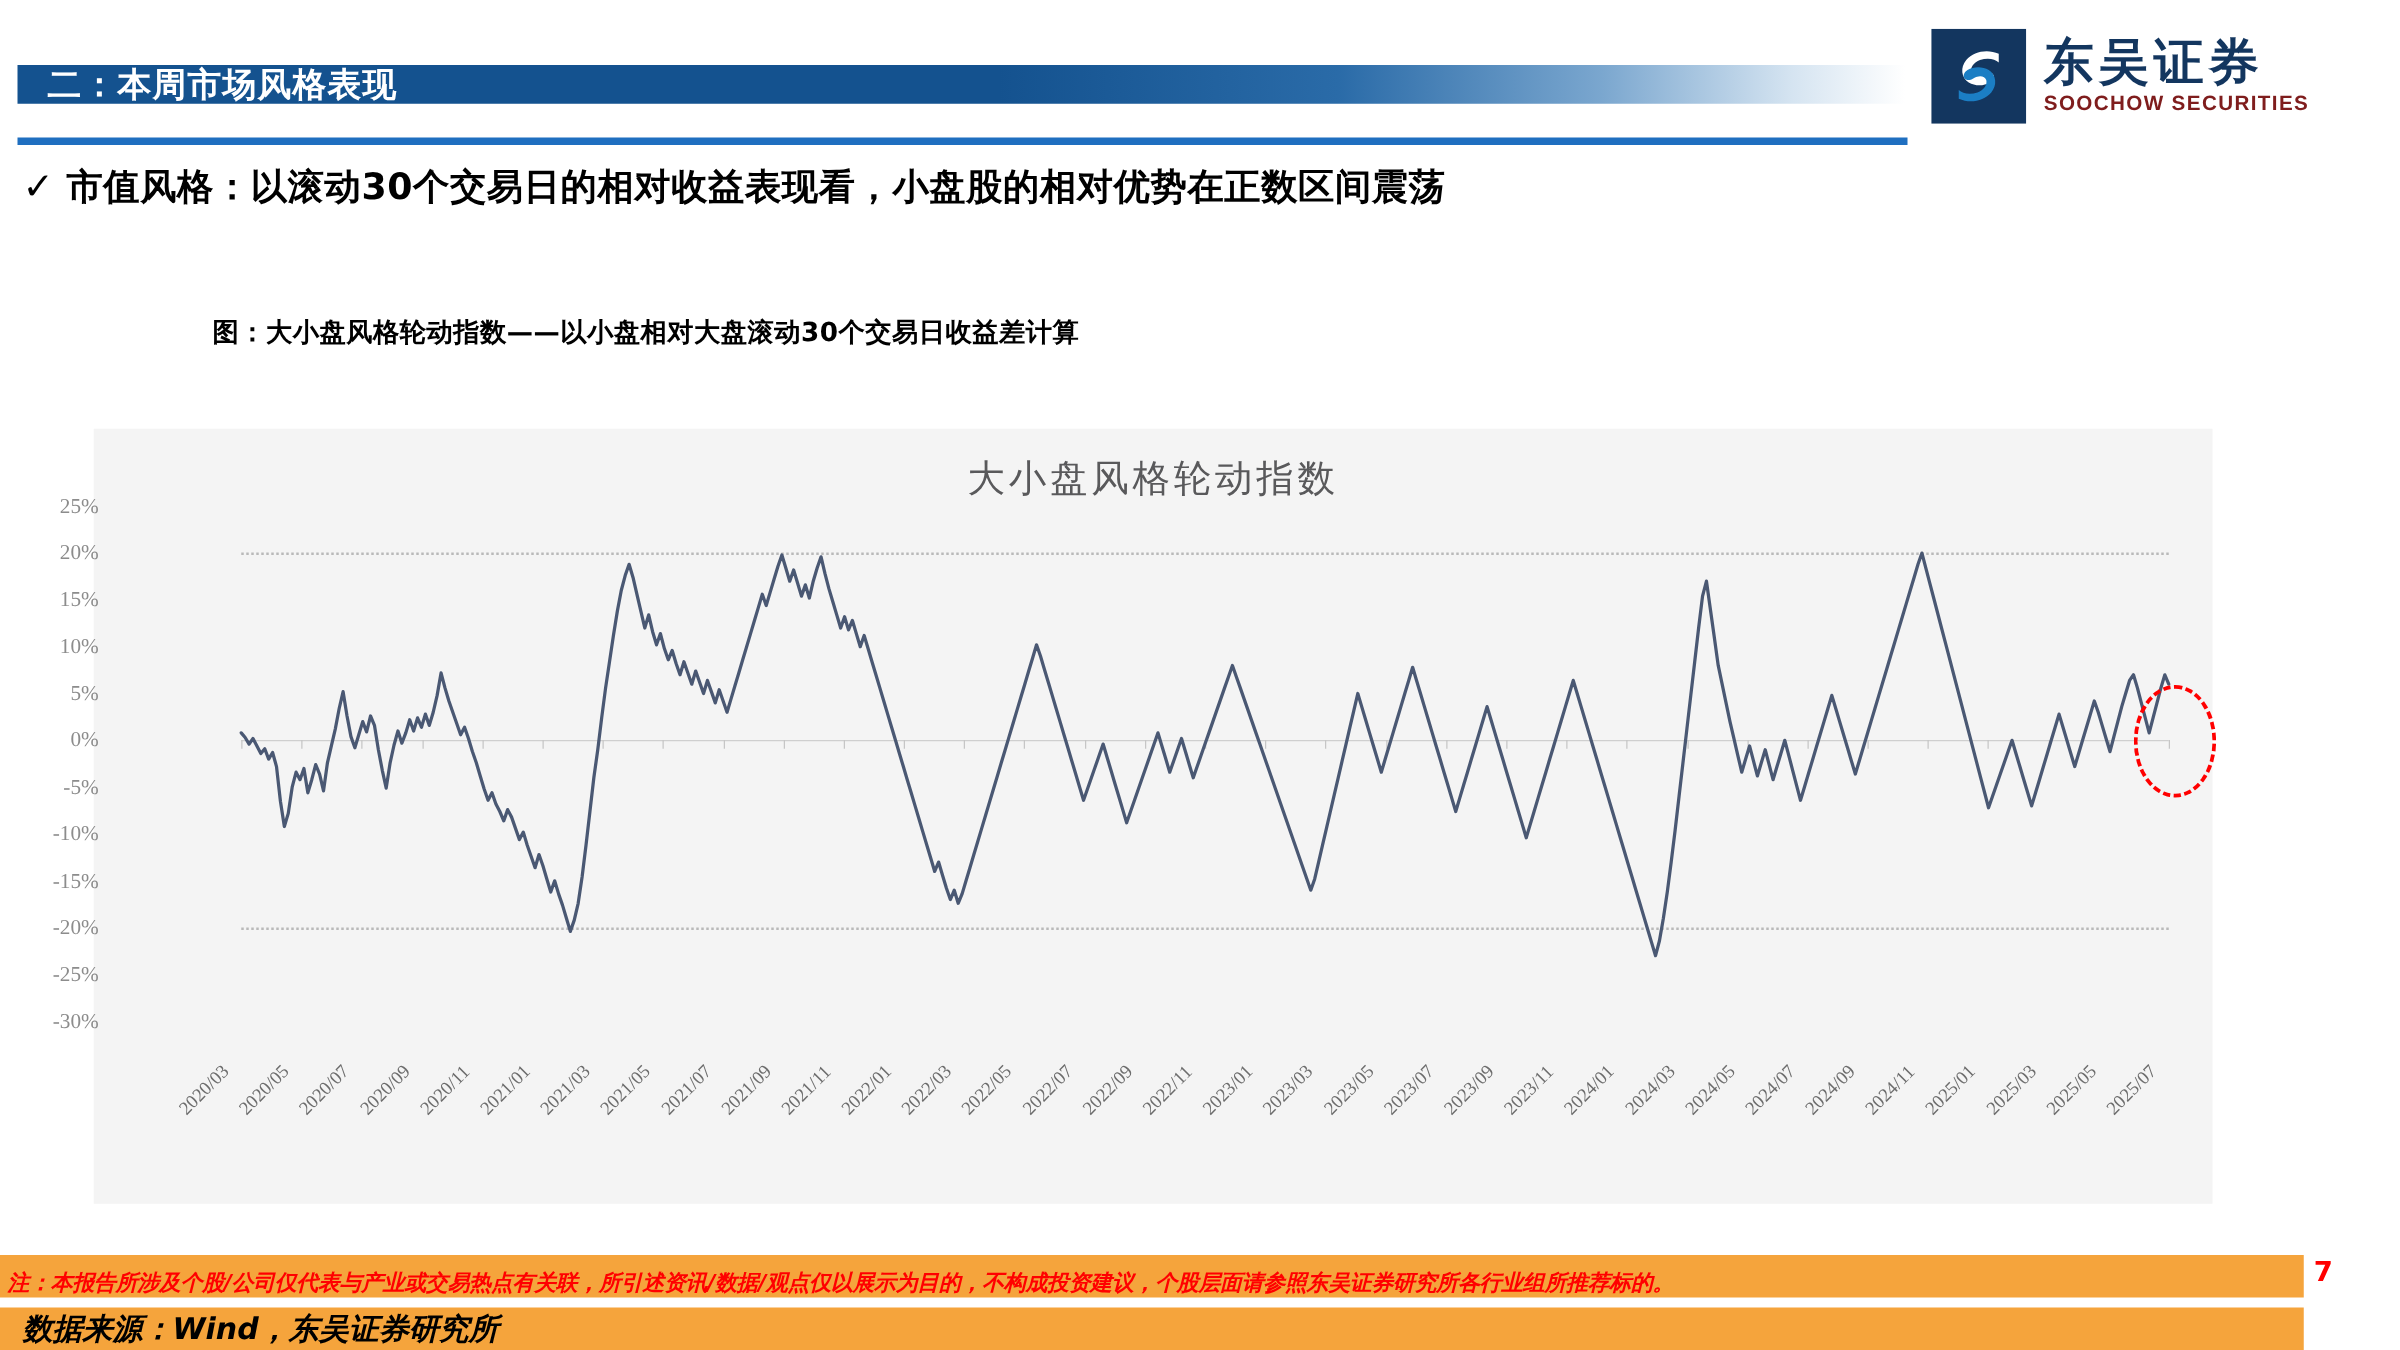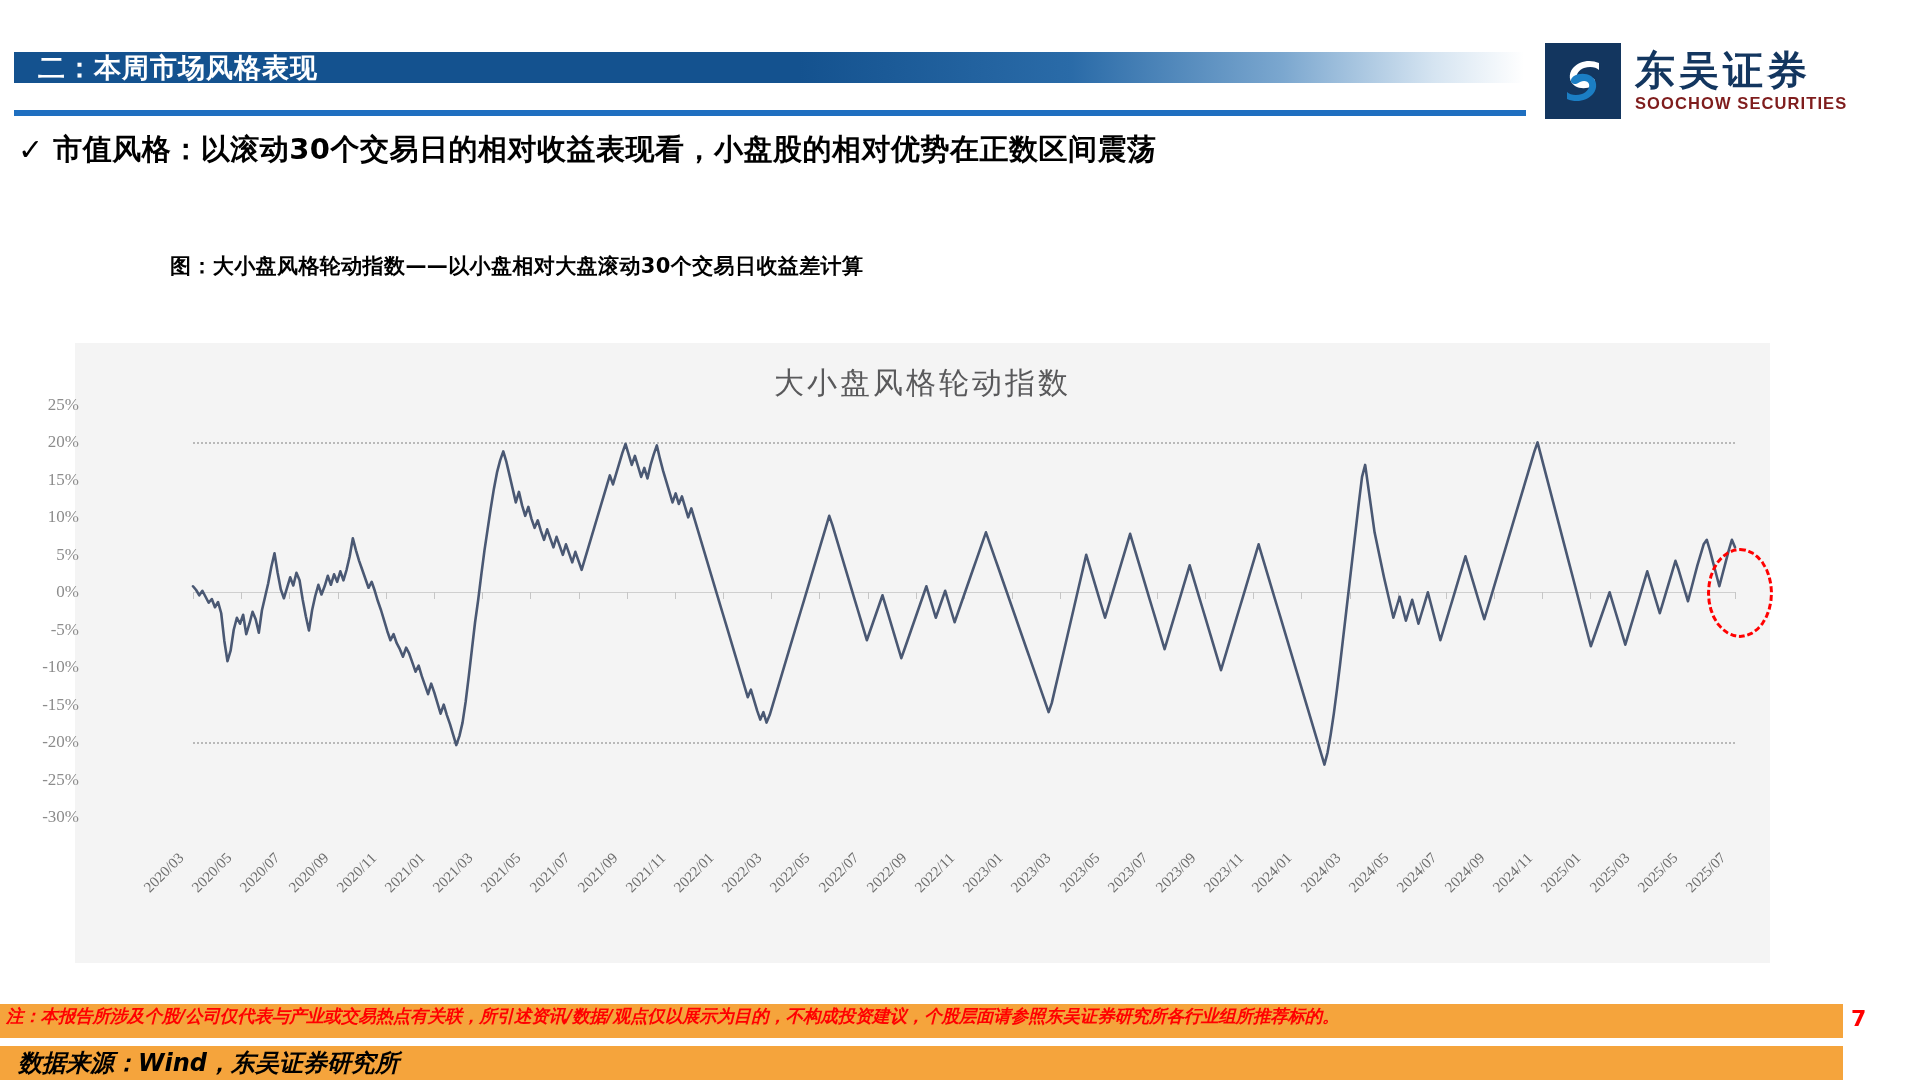--- a/index.html
+++ b/index.html
@@ -2,21 +2,21 @@
 <html><head>
 <meta charset="utf-8">
 <style>
   html,body{margin:0;padding:0;}
   body{
     width:1920px;height:1080px;position:relative;overflow:hidden;
     background:#ffffff;
     font-family:"Liberation Serif","DejaVu Serif",serif;
   }
   
-  #logo{position:absolute;left:1545px;top:22px;width:340px;height:78px;display:flex;align-items:center;margin-top:20px;}
+  #logo{position:absolute;left:1545px;top:22px;width:340px;height:78px;display:flex;align-items:center;}
   #logo-mark{width:76px;height:76px;position:relative;flex:0 0 auto;}
   #logo-text{margin-left:14px;display:flex;flex-direction:column;justify-content:center;}
   #logo-cn{font-size:40px;font-weight:700;color:#13365f;letter-spacing:4px;line-height:1.05;
            font-family:"DejaVu Sans","Liberation Sans",sans-serif;}
   #logo-en{font-size:16.5px;font-weight:700;color:#7f1d1d;letter-spacing:1.1px;margin-top:3px;
            font-family:"Liberation Sans",sans-serif;}
   
   #titlebar{position:absolute;left:14px;top:52px;width:1510px;height:31px;
             background:linear-gradient(to right,#14528f 0%,#14528f 52%,#2a6ba8 70%,#7ba7cf 84%,#d5e4f1 94%,#ffffff 100%);}
   #titlebar-text{position:absolute;left:24px;top:50%;transform:translateY(-50%);
@@ -46,21 +46,21 @@
   .xtick{position:absolute;top:0;width:1px;height:7px;background:#c6c6c6;}
   #xlabels{position:absolute;left:118px;top:486px;width:1542px;height:0;}
   .xlabel{position:absolute;top:0;font-size:15px;color:#6d6d6d;white-space:nowrap;
           transform-origin:left top;transform:rotate(-45deg) translate(-76px,2px);
           font-family:"Liberation Serif","DejaVu Serif",serif;}
   #series-svg{position:absolute;left:0;top:0;width:1542px;height:412px;overflow:visible;}
   #highlight-ellipse{position:absolute;left:1707px;top:548px;width:66px;height:90px;
         border:3px dashed #ff0000;border-radius:50%;box-sizing:border-box;}
   
   #note{position:absolute;left:0;top:1004px;width:1843px;height:34px;background:#f5a43c;
-        display:flex;align-items:flex-start;}
+        display:flex;align-items:flex-end;}
   #note-text{font-size:17.5px;font-weight:700;color:#ff0000;font-style:italic;white-space:nowrap;
              padding-left:6px;font-family:"DejaVu Sans","Liberation Sans",sans-serif;letter-spacing:-0.2px;}
   #page-number{position:absolute;left:1851px;top:1006px;font-size:22px;font-weight:700;color:#ff0000;
                font-family:"DejaVu Sans","Liberation Sans",sans-serif;}
   #source{position:absolute;left:0;top:1046px;width:1843px;height:34px;background:#f5a43c;
           display:flex;align-items:center;}
   #source-text{font-size:24px;font-weight:700;color:#000;font-style:italic;white-space:nowrap;
                padding-left:18px;font-family:"DejaVu Sans","Liberation Sans",sans-serif;}
 </style>
 </head>

